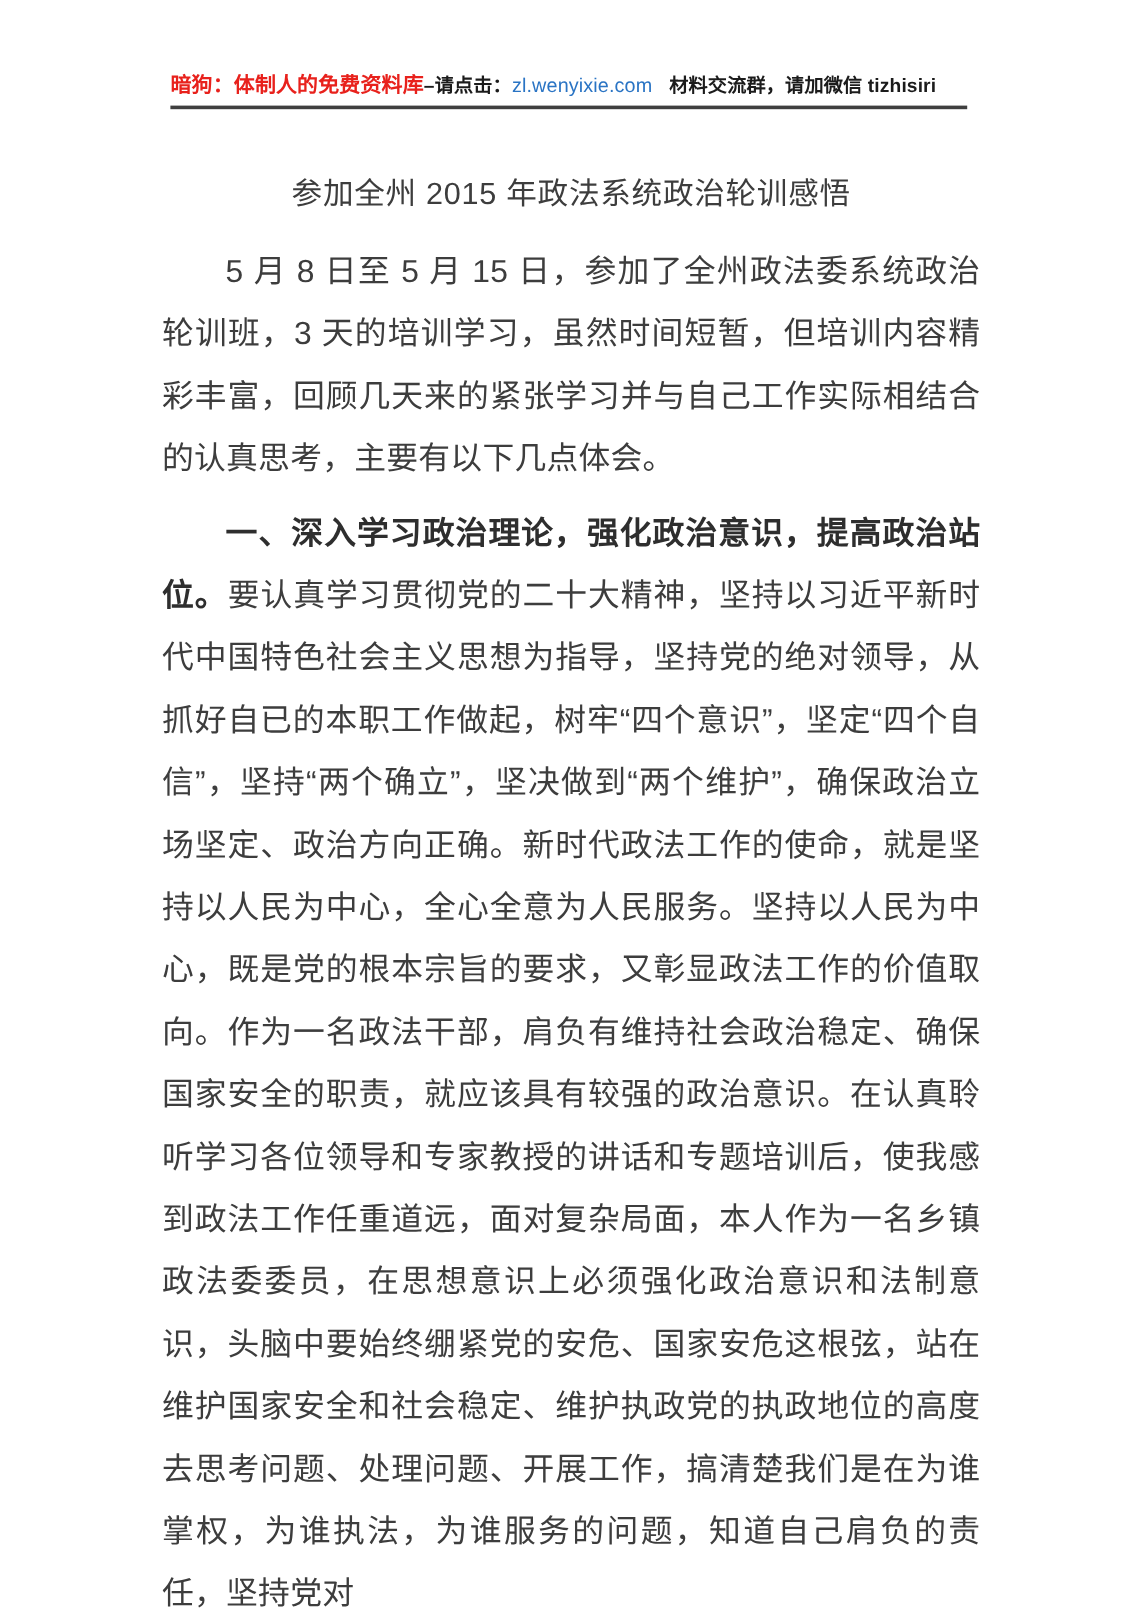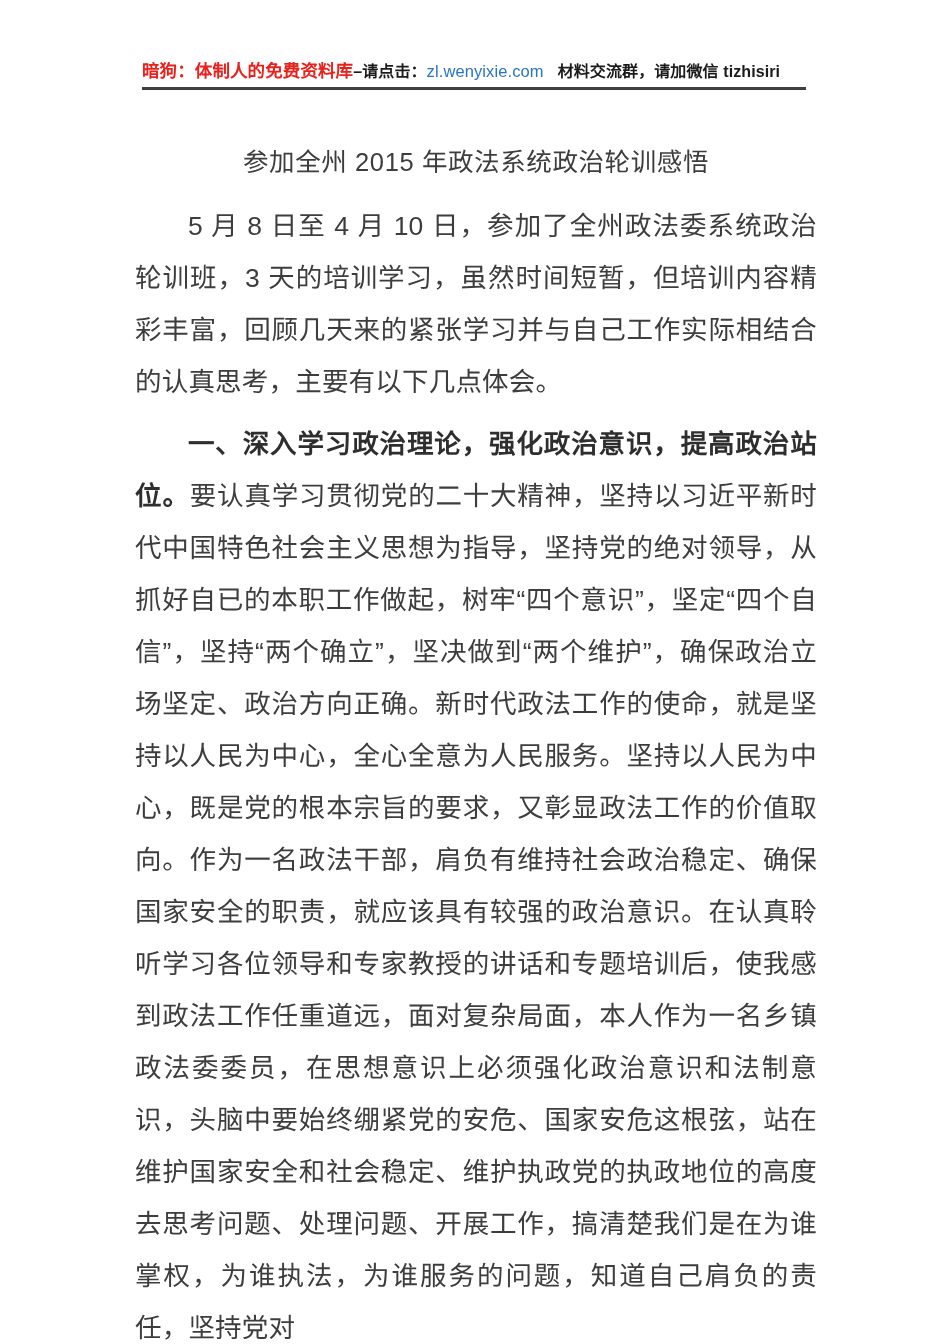--- a/index.html
+++ b/index.html
@@ -119,18 +119,18 @@
     <span class="banner-line">
       <span class="banner-brand">暗狗：体制人的免费资料库</span><span class="banner-click">–请点击：</span><span class="banner-link">zl.wenyixie.com</span><span class="banner-gap"></span><span class="banner-tail">材料交流群，请加微信 tizhisiri</span>
     </span>
     <div class="banner-rule"></div>
   </div>
 
   <div class="doc">
 
     <h1 class="doc-title">参加全州 2015 年政法系统政治轮训感悟</h1>
 
-    <p class="para"><span>5 月 8 日至 4 月 10 日，参加了全州政法委系统政治轮训班，3 天的培训学习，虽然时间短暂，但培训内容精彩丰富，回顾几天来的紧张学习并与自己工作实际相结合的认真思考，主要有以下几点体会。</span></p>
+    <p class="para"><span>5 月 8 日至 5 月 15 日，参加了全州政法委系统政治轮训班，3 天的培训学习，虽然时间短暂，但培训内容精彩丰富，回顾几天来的紧张学习并与自己工作实际相结合的认真思考，主要有以下几点体会。</span></p>
 
     <p class="para"><span class="lead">一、深入学习政治理论，强化政治意识，提高政治站位。</span><span>要认真学习贯彻党的二十大精神，坚持以习近平新时代中国特色社会主义思想为指导，坚持党的绝对领导，从抓好自已的本职工作做起，树牢“四个意识”，坚定“四个自信”，坚持“两个确立”，坚决做到“两个维护”，确保政治立场坚定、政治方向正确。新时代政法工作的使命，就是坚持以人民为中心，全心全意为人民服务。坚持以人民为中心，既是党的根本宗旨的要求，又彰显政法工作的价值取向。作为一名政法干部，肩负有维持社会政治稳定、确保国家安全的职责，就应该具有较强的政治意识。在认真聆听学习各位领导和专家教授的讲话和专题培训后，使我感到政法工作任重道远，面对复杂局面，本人作为一名乡镇政法委委员，在思想意识上必须强化政治意识和法制意识，头脑中要始终绷紧党的安危、国家安危这根弦，站在维护国家安全和社会稳定、维护执政党的执政地位的高度去思考问题、处理问题、开展工作，搞清楚我们是在为谁掌权，为谁执法，为谁服务的问题，知道自己肩负的责任，坚持党对</span></p>
 
   </div>
 </div>
 
 </body></html>

